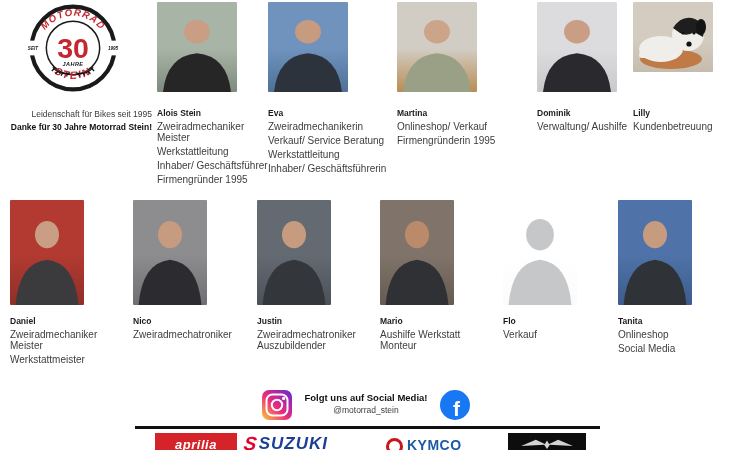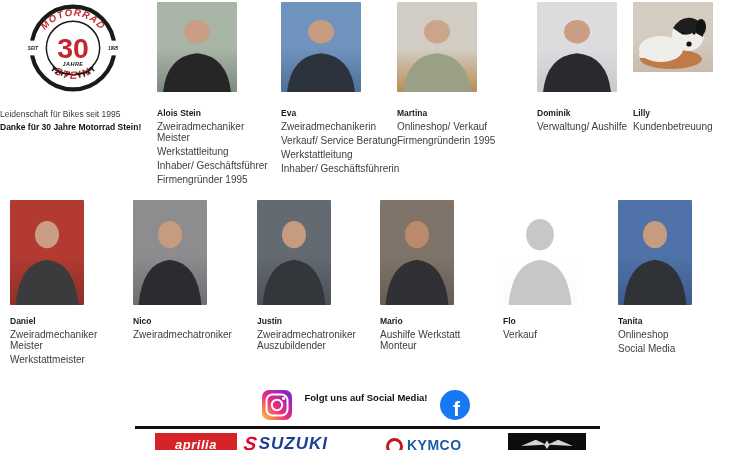--- a/index.html
+++ b/index.html
@@ -3,32 +3,32 @@
 <meta charset="utf-8">
 <style>
   html,body{margin:0;padding:0;}
   body{
     width:730px;height:450px;position:relative;overflow:hidden;
     background:#ffffff;
     font-family:"Liberation Sans", sans-serif;
   }
   
   #logo{position:absolute;left:27px;top:2px;width:92px;height:95px;}
-  #tagline{position:absolute;left:0;top:108px;width:152px;text-align:left;}
+  #tagline{position:absolute;left:0;top:108px;width:152px;text-align:right;}
   #tagline .t1{font-size:8.5px;line-height:13px;color:#3a3a3a;}
   #tagline .t2{font-size:8.5px;line-height:13px;color:#111;font-weight:700;}
   
   .team-row{position:absolute;left:0;top:0;width:730px;height:0;}
   #team-row1{top:2px;}
   #team-row2{top:200px;}
   .card{position:absolute;top:0;}
   #team-row1 .card{width:112px;}
   #team-row2 .card{width:118px;}
   #team-row1 .card:nth-of-type(1){left:157px}
-  #team-row1 .card:nth-of-type(2){left:281px}
+  #team-row1 .card:nth-of-type(2){left:268px}
   #team-row1 .card:nth-of-type(3){left:397px}
   #team-row1 .card:nth-of-type(4){left:537px}
   #team-row1 .card:nth-of-type(5){left:633px}
   #team-row2 .card:nth-of-type(1){left:10px}
   #team-row2 .card:nth-of-type(2){left:133px}
   #team-row2 .card:nth-of-type(3){left:257px}
   #team-row2 .card:nth-of-type(4){left:380px}
   #team-row2 .card:nth-of-type(5){left:503px}
   #team-row2 .card:nth-of-type(6){left:618px}
   #team-row1 .photo-slot{height:90px;}
@@ -341,20 +341,21 @@
         </linearGradient>
       </defs>
       <rect width="30" height="30" rx="7" fill="url(#igGrad)"></rect>
       <rect x="4.5" y="4.5" width="21" height="21" rx="6" fill="none" stroke="#fff" stroke-width="2"></rect>
       <circle cx="15" cy="15" r="5.2" fill="none" stroke="#fff" stroke-width="2"></circle>
       <circle cx="21.6" cy="8.4" r="1.6" fill="#fff"></circle>
     </svg>
   </div>
   <div id="social-text">
     <div class="s1">Folgt uns auf Social Media!</div>
+    <div class="s2">@motorrad_stein</div>
   </div>
   <div id="fb-icon">
     <svg viewBox="0 0 30 30">
       <circle cx="15" cy="15" r="15" fill="#1877f2"></circle>
       <text x="16.5" y="25.5" font-family="Liberation Sans, sans-serif" font-size="21" font-weight="bold" fill="#fff" text-anchor="middle">f</text>
     </svg>
   </div>
 </div>
 
 <div id="divider"></div>

